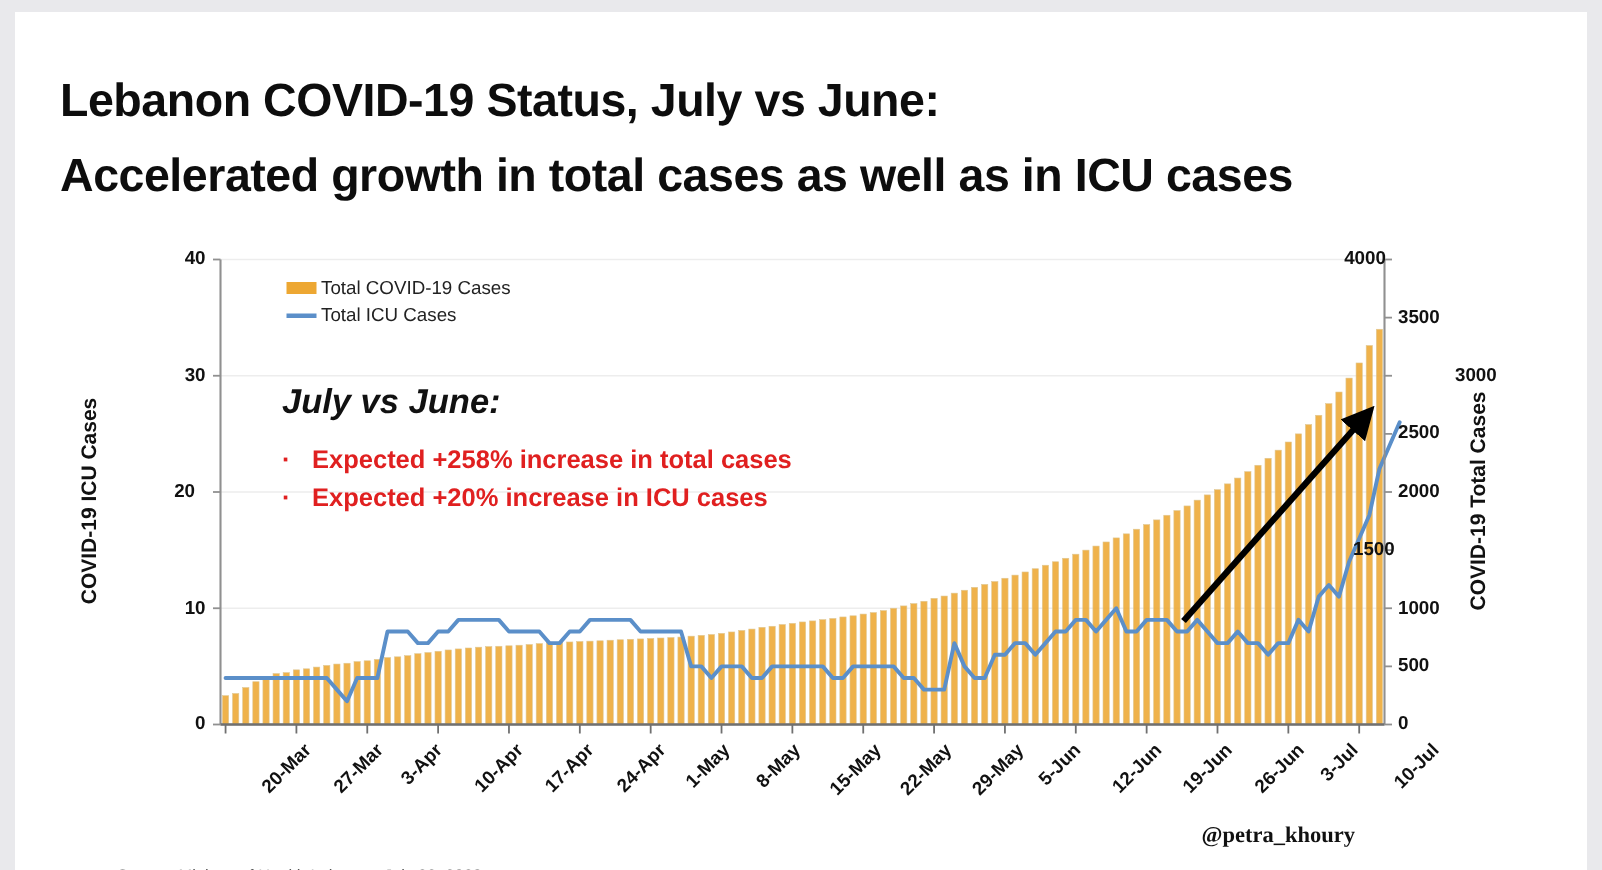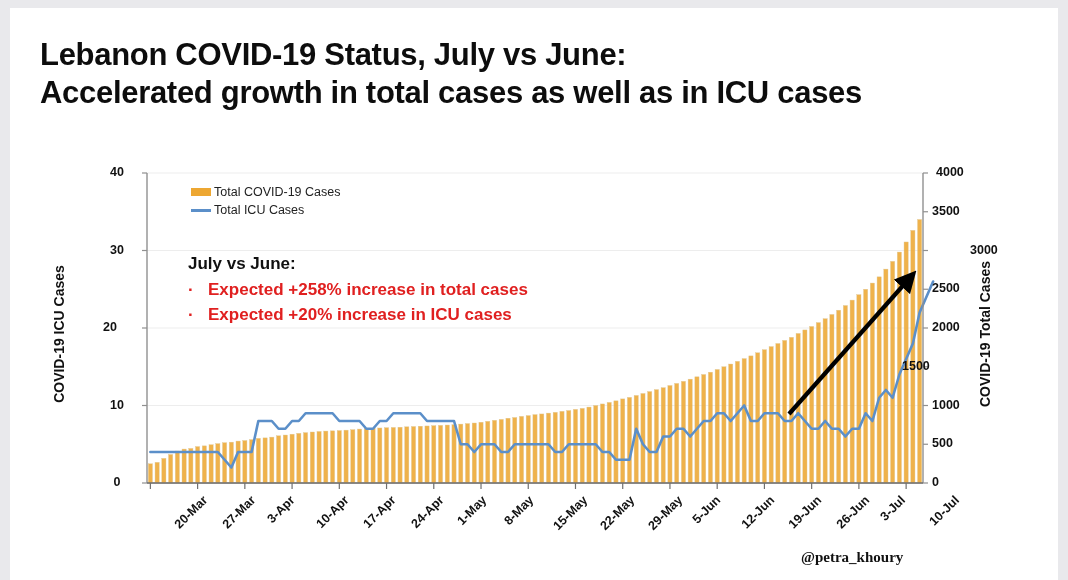--- a/index.html
+++ b/index.html
@@ -25,20 +25,21 @@
     width:980px;
   }
   .title-line{
     font-family:"Liberation Sans", sans-serif;
     font-weight:bold;
     font-size:31px;
     line-height:38px;
     color:#0d0d0d;
     letter-spacing:-0.3px;
     white-space:nowrap;
+    margin-top:12px;
   }
   
   #chart{
     position:absolute;
     left:0;top:0;
     width:1048px;height:572px;
   }
   #plot-svg{position:absolute;left:0;top:0;}
   
   .axis-title{
@@ -63,21 +64,21 @@
   }
   
   .tick-label{
     position:absolute;
     font-size:12.5px;
     font-weight:bold;
     color:#111;
     font-family:"Liberation Sans", sans-serif;
     white-space:nowrap;
   }
-  .tick-left{text-align:center;width:40px;}
+  .tick-left{text-align:right;width:40px;}
   .tick-right{text-align:left;width:44px;}
   .tick-x{
     position:absolute;
     font-size:12.5px;
     font-weight:bold;
     color:#111;
     font-family:"Liberation Sans", sans-serif;
     white-space:nowrap;
     transform:rotate(-45deg);
     transform-origin:right top;
@@ -104,23 +105,23 @@
     font-size:12.5px;color:#222;
     font-family:"Liberation Sans", sans-serif;
     white-space:nowrap;
   }
   
   #annotation{
     position:absolute;
     left:178px;top:246px;
   }
   #anno-head{
-    font-size:17px;font-weight:bold;color:#111;
-    font-family:"Liberation Sans", sans-serif;
-    margin-bottom:4px;white-space:nowrap;
+    font-size:23px;font-weight:bold;color:#111;
+    font-family:"Liberation Sans", sans-serif;
+    margin-bottom:14px;white-space:nowrap;font-style:italic;
   }
   .anno-bullet{
     display:flex;align-items:flex-start;
     margin-bottom:2px;
   }
   .anno-dot{
     width:20px;flex:none;
     color:#e02020;font-size:17px;font-weight:bold;
     line-height:23px;text-align:left;
   }
@@ -350,21 +351,21 @@
       </div>
     <div id="right-ticks-layer">
         <div class="tick-label tick-right" style="left: 922px; top: 467px;">0</div>
         <div class="tick-label tick-right" style="left: 922px; top: 428.25px;">500</div>
         <div class="tick-label tick-right" style="left: 922px; top: 389.5px;">1000</div>
         <div class="tick-label tick-right" style="left: 892px; top: 350.75px;">1500</div>
         <div class="tick-label tick-right" style="left: 922px; top: 312px;">2000</div>
         <div class="tick-label tick-right" style="left: 922px; top: 273.25px;">2500</div>
         <div class="tick-label tick-right" style="left: 960px; top: 234.5px;">3000</div>
         <div class="tick-label tick-right" style="left: 922px; top: 195.75px;">3500</div>
-        <div class="tick-label tick-right" style="left: 926px; top: 157px;">4000</div>
+        <div class="tick-label tick-right" style="left: 878px; top: 157px; text-align: center;">4000</div>
       </div>
     <div id="x-ticks-layer">
         <div class="tick-x" style="left: 150.374px; top: 485px;">20-Mar</div>
         <div class="tick-x" style="left: 197.609px; top: 485px;">27-Mar</div>
         <div class="tick-x" style="left: 244.843px; top: 485px;">3-Apr</div>
         <div class="tick-x" style="left: 292.078px; top: 485px;">10-Apr</div>
         <div class="tick-x" style="left: 339.313px; top: 485px;">17-Apr</div>
         <div class="tick-x" style="left: 386.548px; top: 485px;">24-Apr</div>
         <div class="tick-x" style="left: 433.783px; top: 485px;">1-May</div>
         <div class="tick-x" style="left: 481.017px; top: 485px;">8-May</div>

